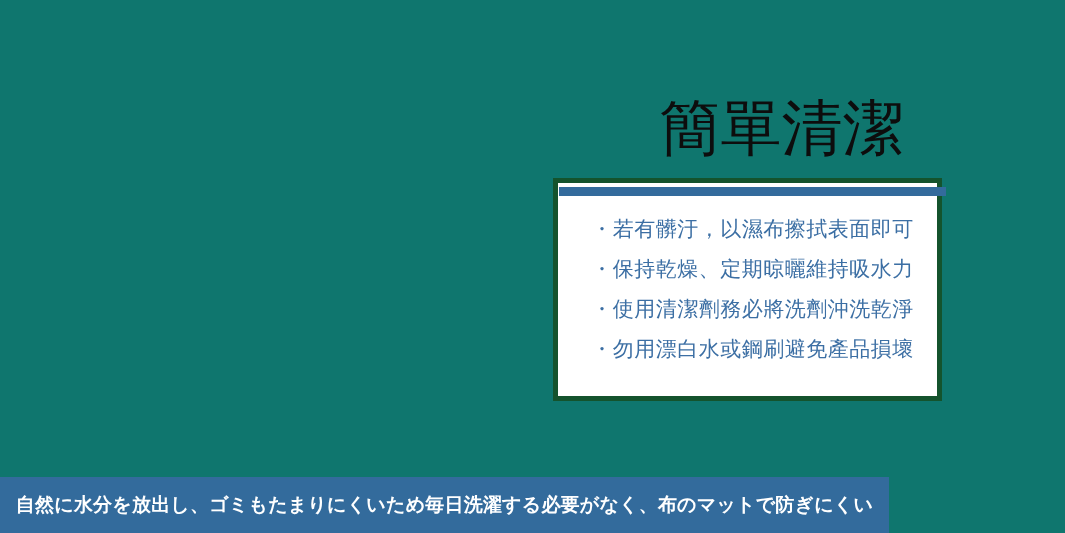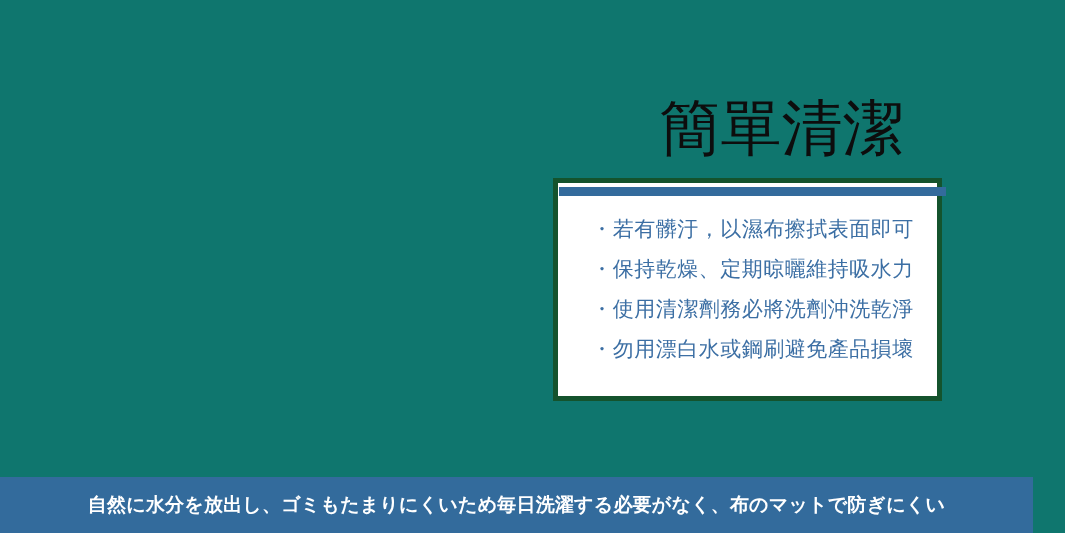--- a/index.html
+++ b/index.html
@@ -86,21 +86,21 @@
   }
   #care-list li .bullet-mark {
     color: #3c6fa4;
   }
 
   
   #bottom-banner {
     position: absolute;
     left: 0;
     top: 477px;
-    width: 1033px;
+    width: 889px;
     height: 56px;
     background: #336b9c;
     display: flex;
     align-items: center;
     justify-content: center;
   }
   #bottom-banner .banner-text {
     font-family: "Liberation Serif", "DejaVu Serif", serif;
     font-weight: bold;
     font-size: 19px;

